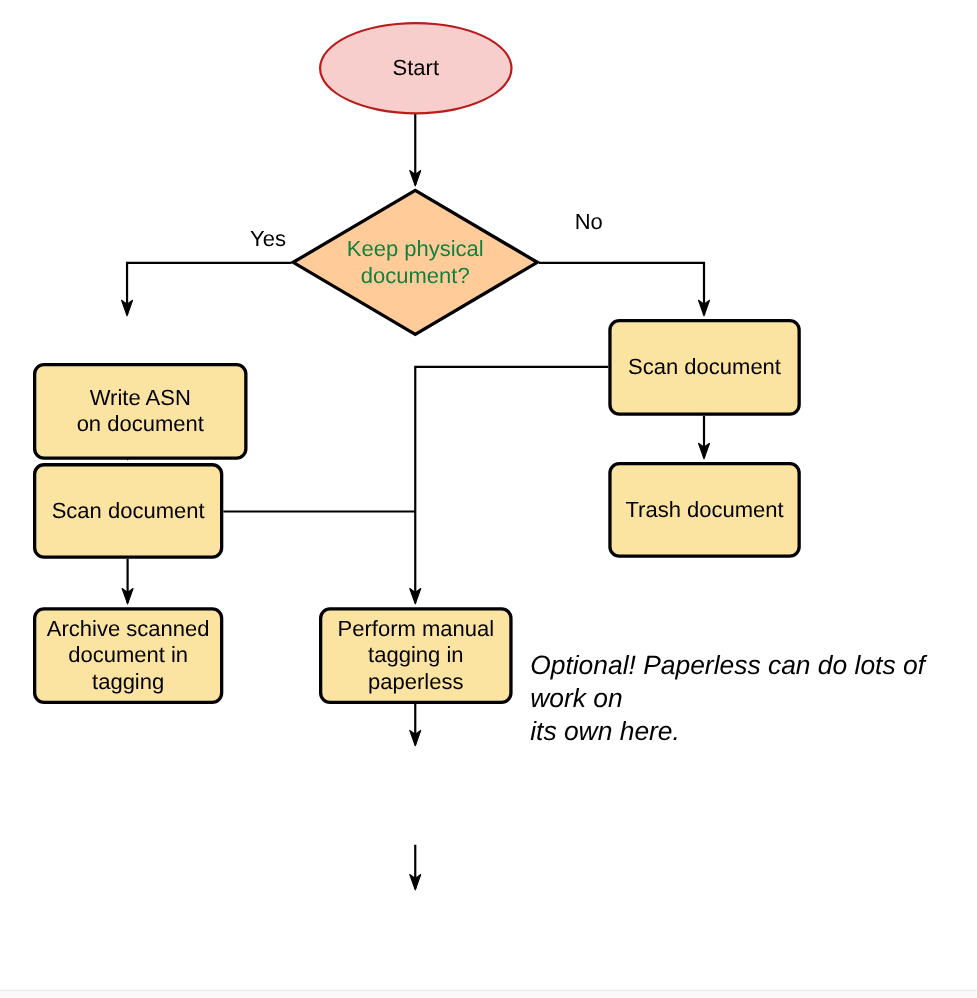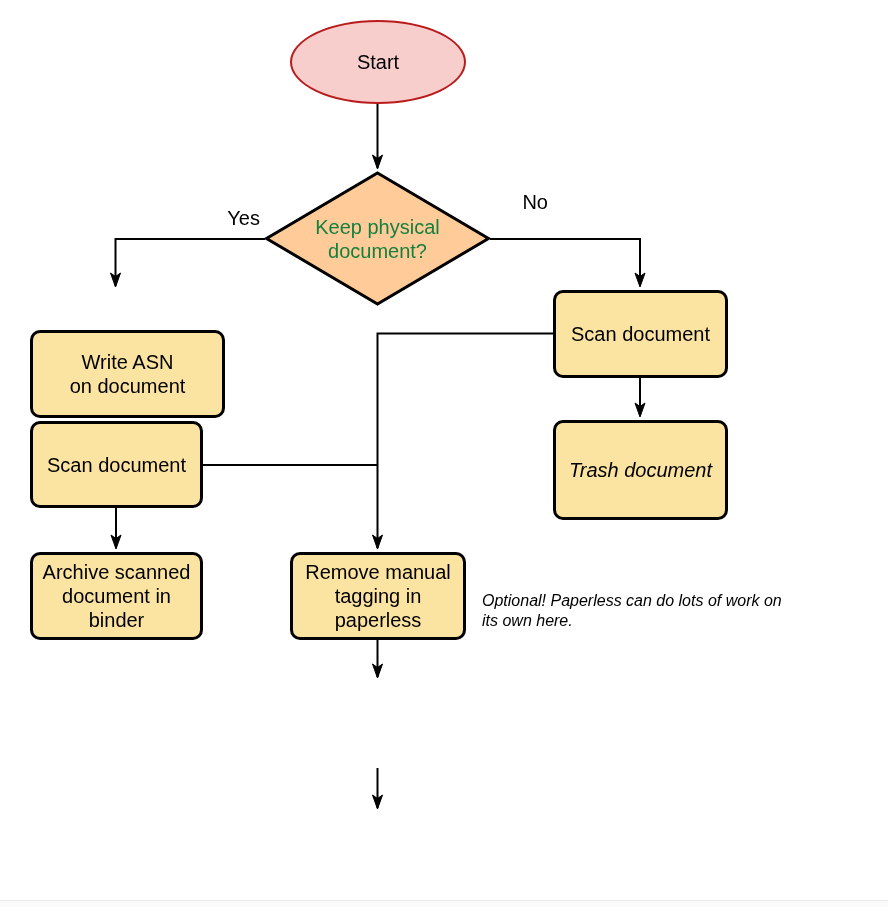--- a/index.html
+++ b/index.html
@@ -56,21 +56,21 @@
   .edge-label {
     position: absolute;
     text-align: right;
     color: #000000;
     font-size: 20px;
     line-height: 1.1;
   }
   .annotation {
     position: absolute;
     color: #000000;
-    font-size: 16px;
+    font-size: 24px;
     line-height: 1.25;
     font-style: italic;
     white-space: pre-line;
   }
   .bottom-strip {
     position: absolute;
     left: 0;
     bottom: 0;
     width: 100%;
     height: 6px;
@@ -78,21 +78,21 @@
     border-top: 1px solid #e9e9e9;
   }
 
   
   .n-start        { left: 290px; top: 20px;  width: 176px; height: 84px; }
   .n-decision-txt { left: 277px; top: 200px; width: 201px; height: 78px; }
   .n-write-asn    { left: 30px;  top: 290px; width: 195px; height: 88px; margin-top: 40px; }
   .n-scan-left    { left: 30px;  top: 421px; width: 173px; height: 87px; }
   .n-archive      { left: 30px;  top: 552px; width: 173px; height: 88px; }
   .n-scan-right   { left: 553px; top: 290px; width: 175px; height: 88px; }
-  .n-trash        { left: 553px; top: 420px; width: 175px; height: 100px; font-style: italic; }
+  .n-trash        { left: 553px; top: 420px; width: 175px; height: 87px; }
   .n-tagging      { left: 290px; top: 552px; width: 176px; height: 88px; }
   .n-remove       { left: 290px; top: 681px; width: 176px; height: 87px; }
   .n-end          { left: 290px; top: 812px; width: 176px; height: 88px; }
   .l-yes          { left: 200px; top: 207px; width: 60px; }
   .l-no           { left: 492px; top: 191px; width: 56px; }
   .a-note         { left: 482px; top: 591px; width: 400px; }
 </style>
 </head>
 <body>
 
@@ -145,33 +145,33 @@
 on document</span>
   </div>
 
   <div class="node process n-scan-left">
     <span>Scan document</span>
   </div>
 
   <div class="node process n-archive">
     <span>Archive scanned
 document in
-binder</span>
+tagging</span>
   </div>
 
   <div class="node process n-scan-right">
     <span>Scan document</span>
   </div>
 
   <div class="node process n-trash">
     <span>Trash document</span>
   </div>
 
   <div class="node process n-tagging">
-    <span>Remove manual
+    <span>Perform manual
 tagging in
 paperless</span>
   </div>
 
   <div class="annotation a-note">Optional! Paperless can do lots of work on
 its own here.</div>
 
 
 
   <div class="bottom-strip"></div>

